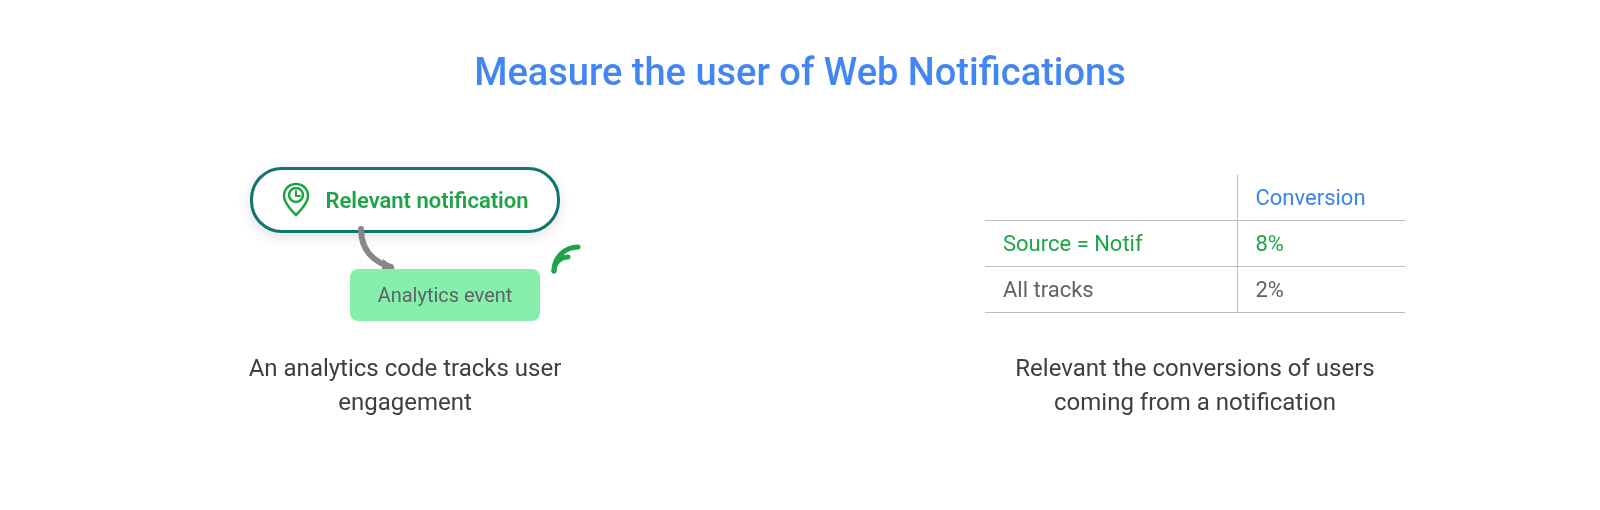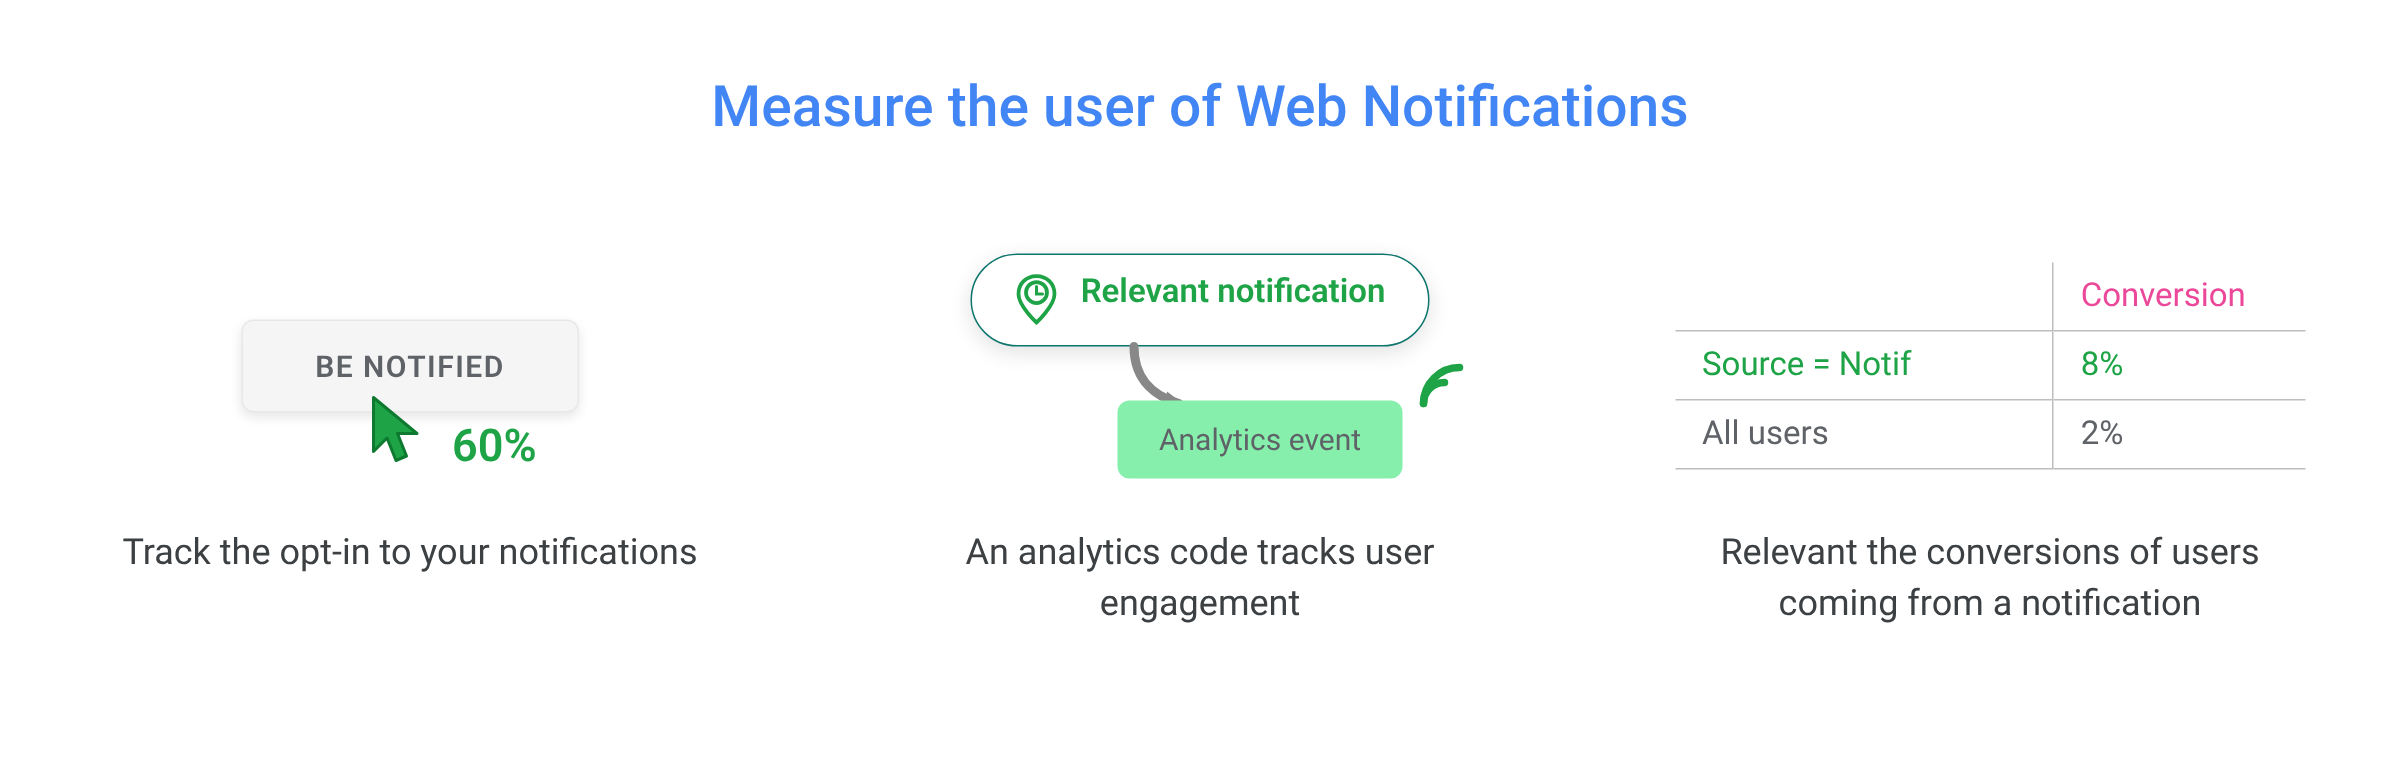--- a/index.html
+++ b/index.html
@@ -72,25 +72,25 @@
       font-weight: 600;
       color: #1ea446;
       margin-left: 14px;
       margin-top: 22px;
     }
 
     
     .col2-inner { position: relative; display: flex; flex-direction: column; align-items: center; }
     .notif-pill {
       background: #fff;
-      border: 1px solid #0f766e;
+      border: 3px solid #0f766e;
       border-radius: 32px;
       padding: 12px 28px;
       display: flex;
-      align-items: flex-start;
+      align-items: center;
       gap: 14px;
       box-shadow: 0 4px 14px rgba(0,0,0,0.12);
     }
     .notif-label {
       font-size: 22px;
       font-weight: 600;
       color: #1ea446;
     }
     .clock-pin svg { display: block; }
     .analytics-pill {
@@ -125,45 +125,31 @@
       border-bottom: 1px solid #bdbdbd;
       padding: 10px 18px;
       font-size: 22px;
       text-align: left;
       font-weight: 400;
     }
     .conv-table .header-row td { border-top: none; }
     .conv-table .col-label { width: 60%; }
     .conv-table .col-value { width: 40%; border-left: 1px solid #bdbdbd; }
     .conv-table .header-label { color: #5f6368; border-top: none; border-left: none;}
-    .conv-table .header-value { color: #ec4899; border-top: none; border-left: 1px solid #bdbdbd;}
+    .conv-table .header-value { color: #3b82f6; border-top: none; border-left: 1px solid #bdbdbd;}
     .green-bold { color: #1ea446 !important; font-weight: normal; }
     .gray-text { color: #5f6368; }
   </style>
 </head>
 <body>
 
 <div class="title">Measure the user of Web Notifications</div>
 
 <div class="columns">
 
-  <div class="col">
-    <div class="diagram-area">
-      <div class="be-notified-btn">BE NOTIFIED</div>
-      <div class="cursor-wrap">
-        <span class="cursor-icon">
-          <svg width="44" height="52" viewBox="0 0 44 52">
-            <path d="M6 4 L6 40 L15 31 L21 46 L28 43 L22 28 L35 28 Z" fill="#1ea446" stroke="#0d7a2f" stroke-width="2" stroke-linejoin="round"></path>
-          </svg>
-        </span>
-        <span class="opt-in-pct">60%</span>
-      </div>
-    </div>
-    <div class="caption">Track the opt-in to your notifications</div>
-  </div>
 
   <div class="col">
     <div class="diagram-area">
       <div class="col2-inner">
         <div class="notif-pill">
           <span class="clock-pin">
             <svg width="30" height="36" viewBox="0 0 30 36">
               <path d="M15 2 C8 2 3 7 3 14 C3 22 15 33 15 33 C15 33 27 22 27 14 C27 7 22 2 15 2 Z" fill="none" stroke="#1ea446" stroke-width="2.5"></path>
               <circle cx="15" cy="13" r="7" fill="none" stroke="#1ea446" stroke-width="2.5"></circle>
               <path d="M15 9 L15 14 L19 14" fill="none" stroke="#1ea446" stroke-width="2" stroke-linecap="round"></path>
@@ -197,21 +183,21 @@
         <tbody>
             <tr class="header-row">
           <td class="header-label"></td>
           <td class="header-value">Conversion</td>
         </tr>
         <tr>
           <td class="col-label green-bold">Source = Notif</td>
           <td class="col-value green-bold">8%</td>
         </tr>
         <tr>
-          <td class="col-label gray-text">All users</td>
+          <td class="col-label gray-text">All tracks</td>
           <td class="col-value gray-text">2%</td>
         </tr>
       </tbody>
         </table>
     </div>
     <div class="caption">Relevant the conversions of users coming from a notification</div>
   </div>
 
 </div>
 

